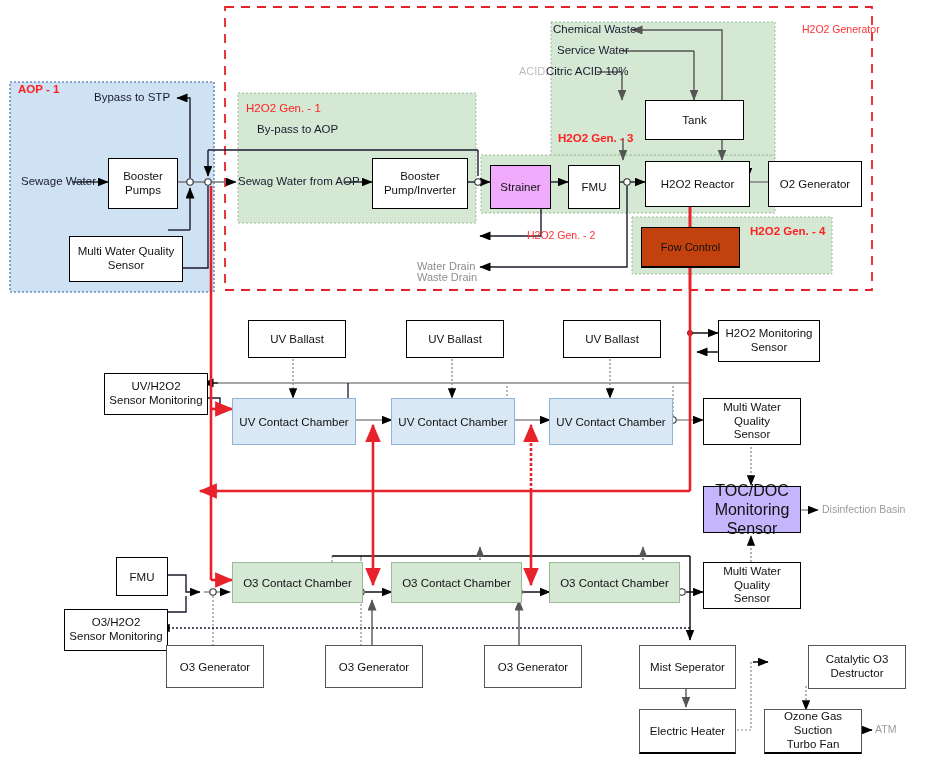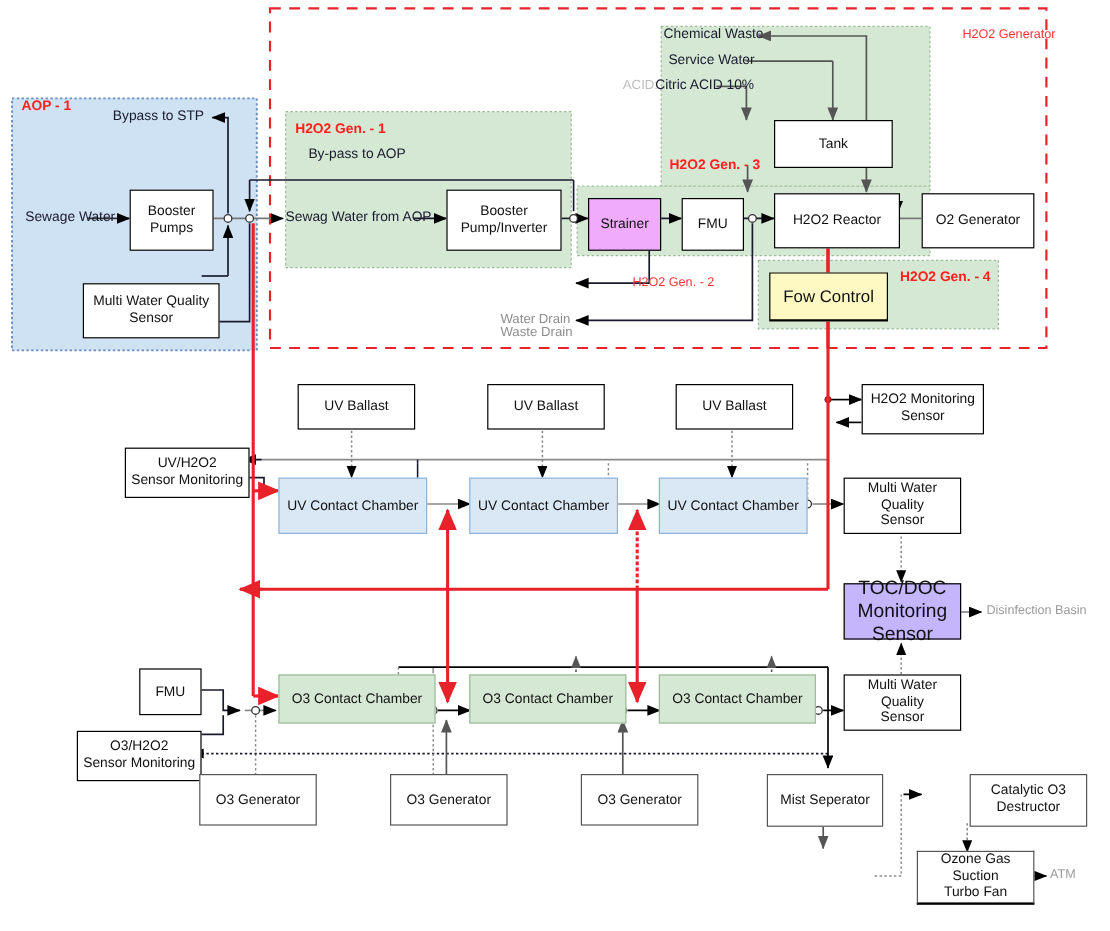--- a/index.html
+++ b/index.html
@@ -183,21 +183,21 @@
 
   <path d="M373,491 L373,585" stroke="#e8222a" stroke-width="2.6" fill="none" marker-end="url(#arr)"></path>
   <path d="M531,491 L531,585" stroke="#e8222a" stroke-width="2.6" fill="none" marker-end="url(#arr)"></path>
 </svg>
 
 <div style="position:absolute;left:0;top:0;width:925px;height:776px;">
 
   <div class="lbl" style="position:absolute;left:18px;top:83px;font-size:11.5px;font-weight:bold;color:#ff2020;">AOP - 1</div>
 
   <div class="lbl" style="position:absolute;left:779px;top:23px;font-size:10.5px;color:#ff3333;padding-left:23px;">H2O2 Generator</div>
-  <div class="lbl" style="position:absolute;left:246px;top:102px;font-size:11.5px;font-weight:bold;color:#ff2020;">H2O2 Gen. - 1</div>
+  <div class="lbl" style="position:absolute;left:246px;top:102px;font-size:11.5px;font-weight:normal;color:#ff2020;">H2O2 Gen. - 1</div>
   <div class="lbl" style="position:absolute;left:527px;top:229px;font-size:10.5px;color:#ff3333;">H2O2 Gen. - 2</div>
   <div class="lbl" style="position:absolute;left:558px;top:132px;font-size:11.5px;font-weight:bold;color:#ff2020;">H2O2 Gen. - 3</div>
   <div class="lbl" style="position:absolute;left:750px;top:225px;font-size:11.5px;font-weight:bold;color:#ff2020;">H2O2 Gen. - 4</div>
 
   <div class="lbl" style="position:absolute;left:21px;top:175px;font-size:11.5px;color:#1a1a2e;">Sewage Water</div>
   <div class="lbl" style="position:absolute;left:94px;top:91px;font-size:11.5px;color:#1a1a2e;">Bypass to STP</div>
   <div class="lbl" style="position:absolute;left:238px;top:175px;font-size:11.5px;color:#1a1a2e;">Sewag Water from AOP</div>
   <div class="lbl" style="position:absolute;left:257px;top:123px;font-size:11.5px;color:#1a1a2e;">By-pass to AOP</div>
   <div class="lbl" style="position:absolute;left:553px;top:23px;font-size:11.5px;color:#1a1a2e;">Chemical Waste</div>
   <div class="lbl" style="position:absolute;left:557px;top:44px;font-size:11.5px;color:#1a1a2e;">Service Water</div>
@@ -220,21 +220,21 @@
   <div style="position:absolute;left:490px;top:165px;width:59px;height:42px;border:1.3px solid #000;background:#f0abfc;display:flex;align-items:center;justify-content:center;text-align:center;font-size:11.5px;color:#111;">Strainer</div>
 
   <div style="position:absolute;left:568px;top:165px;width:50px;height:42px;border:1.3px solid #000;background:#fff;display:flex;align-items:center;justify-content:center;text-align:center;font-size:11.5px;color:#111;">FMU</div>
 
   <div style="position:absolute;left:645px;top:161px;width:103px;height:44px;border:1.3px solid #000;background:#fff;display:flex;align-items:center;justify-content:center;text-align:center;font-size:11.5px;color:#111;">H2O2 Reactor</div>
 
   <div style="position:absolute;left:768px;top:161px;width:92px;height:44px;border:1.3px solid #000;background:#fff;display:flex;align-items:center;justify-content:center;text-align:center;font-size:11.5px;color:#111;">O2 Generator</div>
 
   <div style="position:absolute;left:645px;top:100px;width:97px;height:38px;border:1.3px solid #000;background:#fff;display:flex;align-items:center;justify-content:center;text-align:center;font-size:11.5px;color:#111;">Tank</div>
 
-  <div style="position:absolute;left:641px;top:227px;width:97px;height:38px;border:1.3px solid #000;border-bottom:2.6px solid #000;background:#fef9c3;display:flex;align-items:center;justify-content:center;text-align:center;font-size:14px;color:#111;">Fow Control</div>
+  <div style="position:absolute;left:641px;top:227px;width:97px;height:38px;border:1.3px solid #000;border-bottom:2.6px solid #000;background:#c2410c;display:flex;align-items:center;justify-content:center;text-align:center;font-size:11px;color:#111;">Fow Control</div>
 
   <div style="position:absolute;left:248px;top:320px;width:96px;height:36px;border:1.3px solid #000;background:#fff;display:flex;align-items:center;justify-content:center;font-size:11.5px;color:#111;">UV Ballast</div>
   <div style="position:absolute;left:406px;top:320px;width:96px;height:36px;border:1.3px solid #000;background:#fff;display:flex;align-items:center;justify-content:center;font-size:11.5px;color:#111;">UV Ballast</div>
   <div style="position:absolute;left:563px;top:320px;width:96px;height:36px;border:1.3px solid #000;background:#fff;display:flex;align-items:center;justify-content:center;font-size:11.5px;color:#111;">UV Ballast</div>
 
   <div style="position:absolute;left:232px;top:398px;width:122px;height:45px;border:1px solid #8fb4d9;background:#dae8f5;display:flex;align-items:center;justify-content:center;font-size:11.5px;color:#111;">UV Contact Chamber</div>
   <div style="position:absolute;left:391px;top:398px;width:122px;height:45px;border:1px solid #8fb4d9;background:#dae8f5;display:flex;align-items:center;justify-content:center;font-size:11.5px;color:#111;">UV Contact Chamber</div>
   <div style="position:absolute;left:549px;top:398px;width:122px;height:45px;border:1px solid #8fb4d9;background:#dae8f5;display:flex;align-items:center;justify-content:center;font-size:11.5px;color:#111;">UV Contact Chamber</div>
 
   <div style="position:absolute;left:104px;top:373px;width:102px;height:40px;border:1.3px solid #000;background:#fff;display:flex;align-items:center;justify-content:center;text-align:center;font-size:11.5px;line-height:1.2;color:#111;white-space:pre-line;">UV/H2O2
@@ -263,18 +263,19 @@
 
   <div style="position:absolute;left:166px;top:645px;width:96px;height:41px;border:1.2px solid #555;background:#fff;display:flex;align-items:center;justify-content:center;font-size:11.5px;color:#111;">O3 Generator</div>
   <div style="position:absolute;left:325px;top:645px;width:96px;height:41px;border:1.2px solid #555;background:#fff;display:flex;align-items:center;justify-content:center;font-size:11.5px;color:#111;">O3 Generator</div>
   <div style="position:absolute;left:484px;top:645px;width:96px;height:41px;border:1.2px solid #555;background:#fff;display:flex;align-items:center;justify-content:center;font-size:11.5px;color:#111;">O3 Generator</div>
 
   <div style="position:absolute;left:639px;top:645px;width:95px;height:42px;border:1.2px solid #555;background:#fff;display:flex;align-items:center;justify-content:center;font-size:11.5px;color:#111;">Mist Seperator</div>
 
   <div style="position:absolute;left:764px;top:645px;width:96px;height:42px;border:1.2px solid #555;background:#fff;display:flex;align-items:center;justify-content:center;text-align:center;font-size:11.5px;line-height:1.2;color:#111;white-space:pre-line;margin-left:44px;">Catalytic O3
 Destructor</div>
 
+  <div style="position:absolute;left:639px;top:709px;width:95px;height:42px;border:1.2px solid #555;border-bottom:2.6px solid #000;background:#fff;display:flex;align-items:center;justify-content:center;font-size:11.5px;color:#111;">Electric Heater</div>
 
   <div style="position:absolute;left:764px;top:709px;width:96px;height:42px;border:1.2px solid #555;border-bottom:2.6px solid #000;background:#fff;display:flex;align-items:center;justify-content:center;text-align:center;font-size:11.5px;line-height:1.2;color:#111;white-space:pre-line;">Ozone Gas Suction
 Turbo Fan</div>
 
 </div>
 </div>
 
 </body></html>

